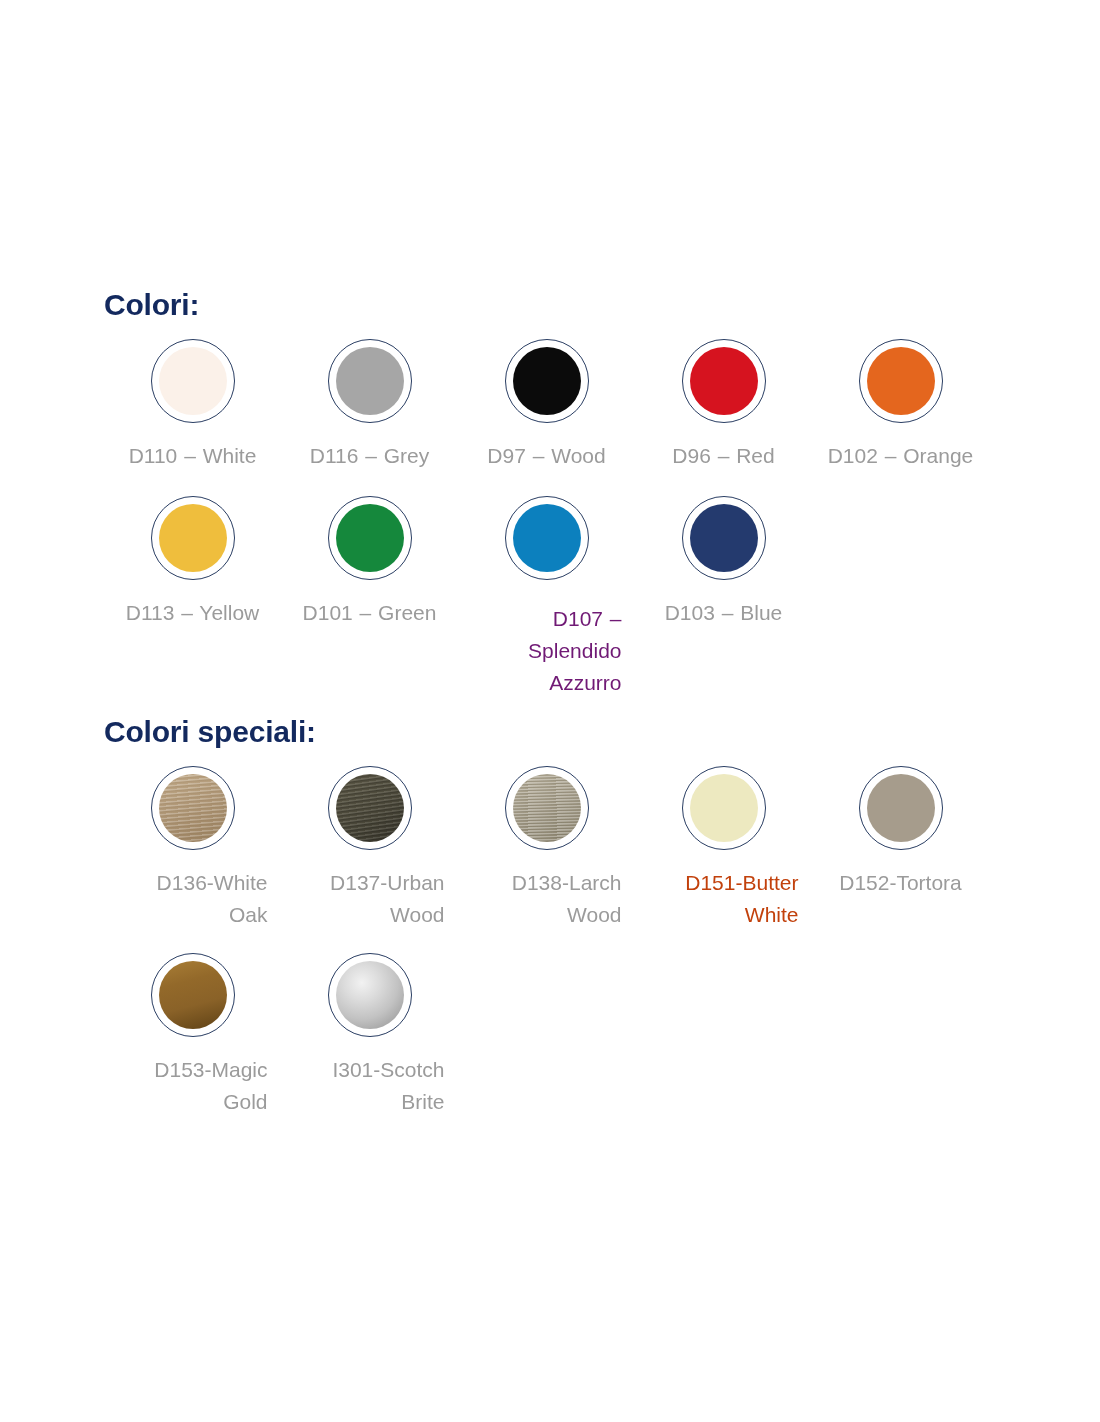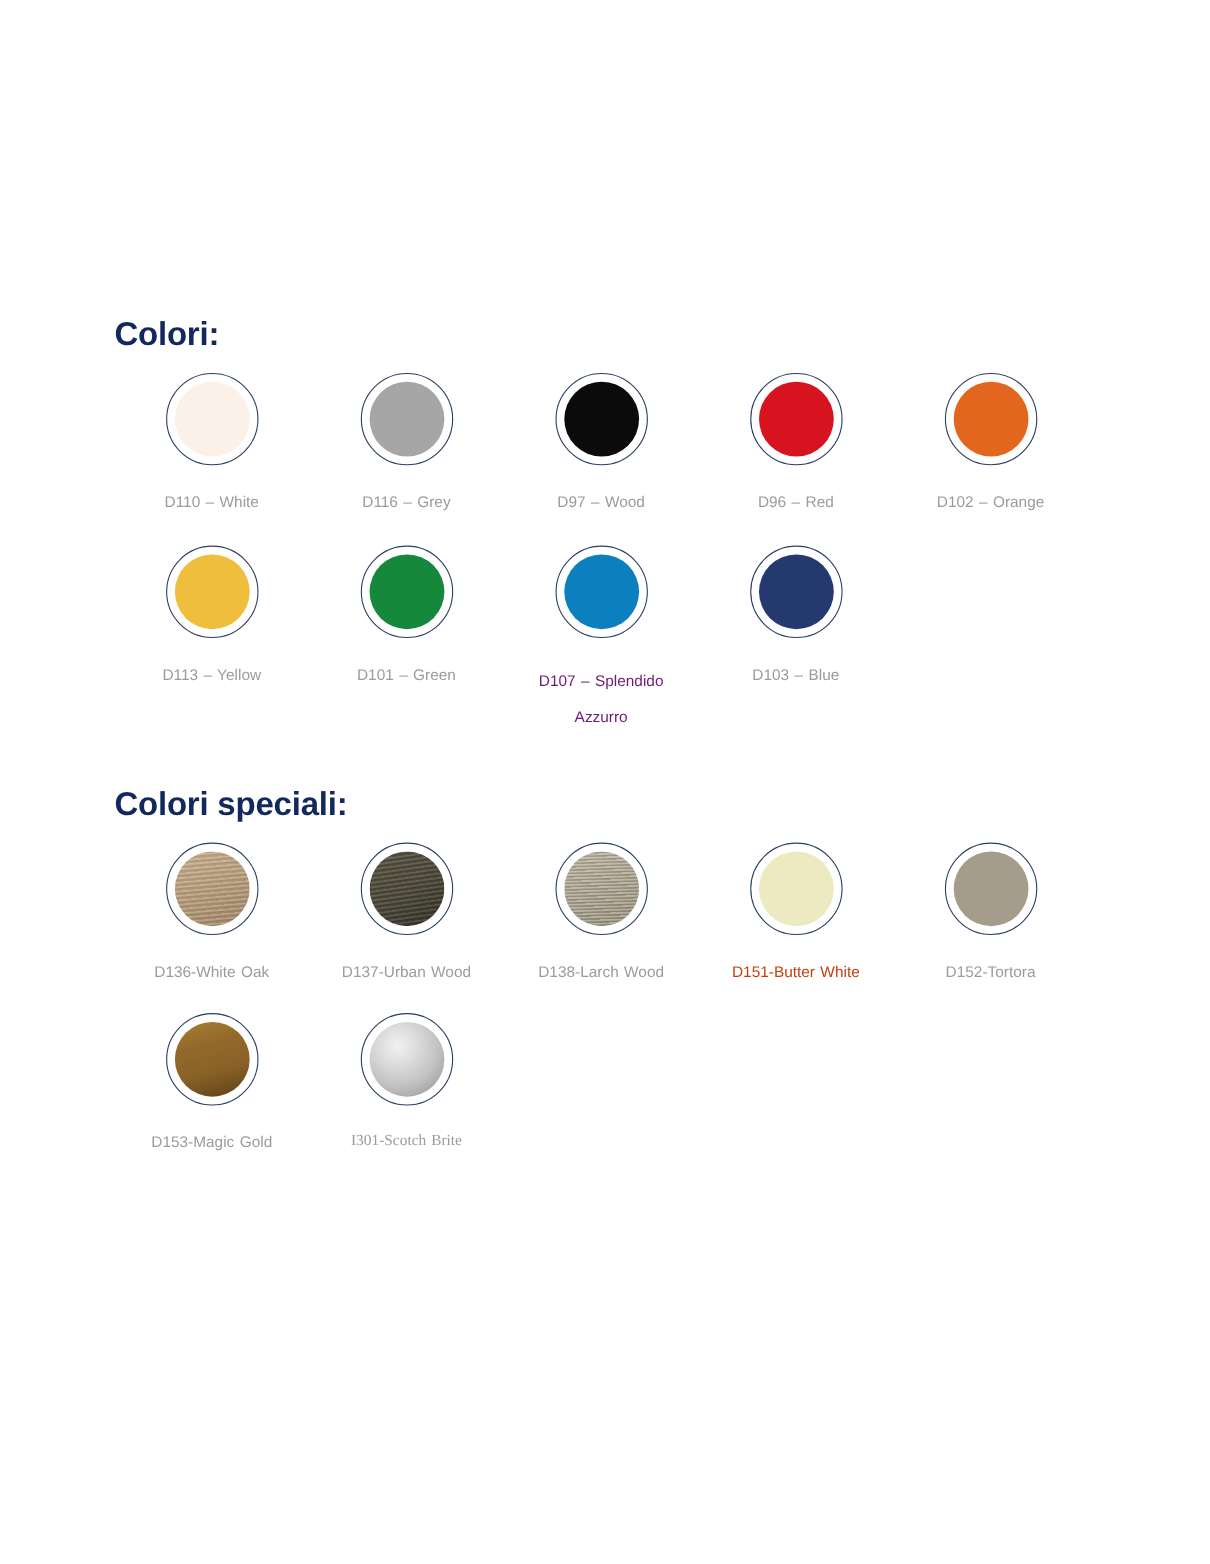--- a/index.html
+++ b/index.html
@@ -73,24 +73,24 @@
 
   .swatch-fill {
     width: 68px;
     height: 68px;
     border-radius: 50%;
     box-sizing: border-box;
   }
 
   .swatch-label {
     margin-top: 17px;
-    font-size: 14px;
+    font-size: 21px;
     line-height: 32px;
     color: #9B9B9B;
-    text-align: center;
+    text-align: right;
     max-width: 150px;
     word-spacing: 1px;
   }
 
   
   .row-gap-sm { height: 24px; }
   .row-gap-lg { height: 22px; }
 
   .grid { display: flex; flex-direction: column; }
 </style>
@@ -209,21 +209,21 @@
         <div class="swatch-cell">
           <div class="swatch-ring" style="border-color: rgb(42, 62, 99);">
             <div class="swatch-fill" style="background: linear-gradient(165deg, rgb(169, 126, 54) 0%, rgb(147, 105, 42) 32%, rgb(138, 98, 40) 62%, rgb(94, 65, 21) 100%);"></div>
           </div>
           <div class="swatch-label" style="color: rgb(155, 155, 155);">D153-Magic Gold</div>
         </div>
         <div class="swatch-cell">
           <div class="swatch-ring" style="border-color: rgb(42, 62, 99);">
             <div class="swatch-fill" style="background: radial-gradient(circle at 38% 32%, rgb(242, 242, 242) 0%, rgb(220, 220, 220) 28%, rgb(194, 194, 194) 58%, rgb(158, 158, 158) 86%, rgb(140, 140, 140) 100%);"></div>
           </div>
-          <div class="swatch-label" style="color: rgb(155, 155, 155); font-family: Liberation Serif, serif;">I301-Scotch Brite</div>
+          <div class="swatch-label" style="color: rgb(155, 155, 155);">I301-Scotch Brite</div>
         </div>
         <div class="swatch-cell"></div>
         <div class="swatch-cell"></div>
         <div class="swatch-cell"></div>
       </div>
     </div>
   </div>
 
 </div>
 

